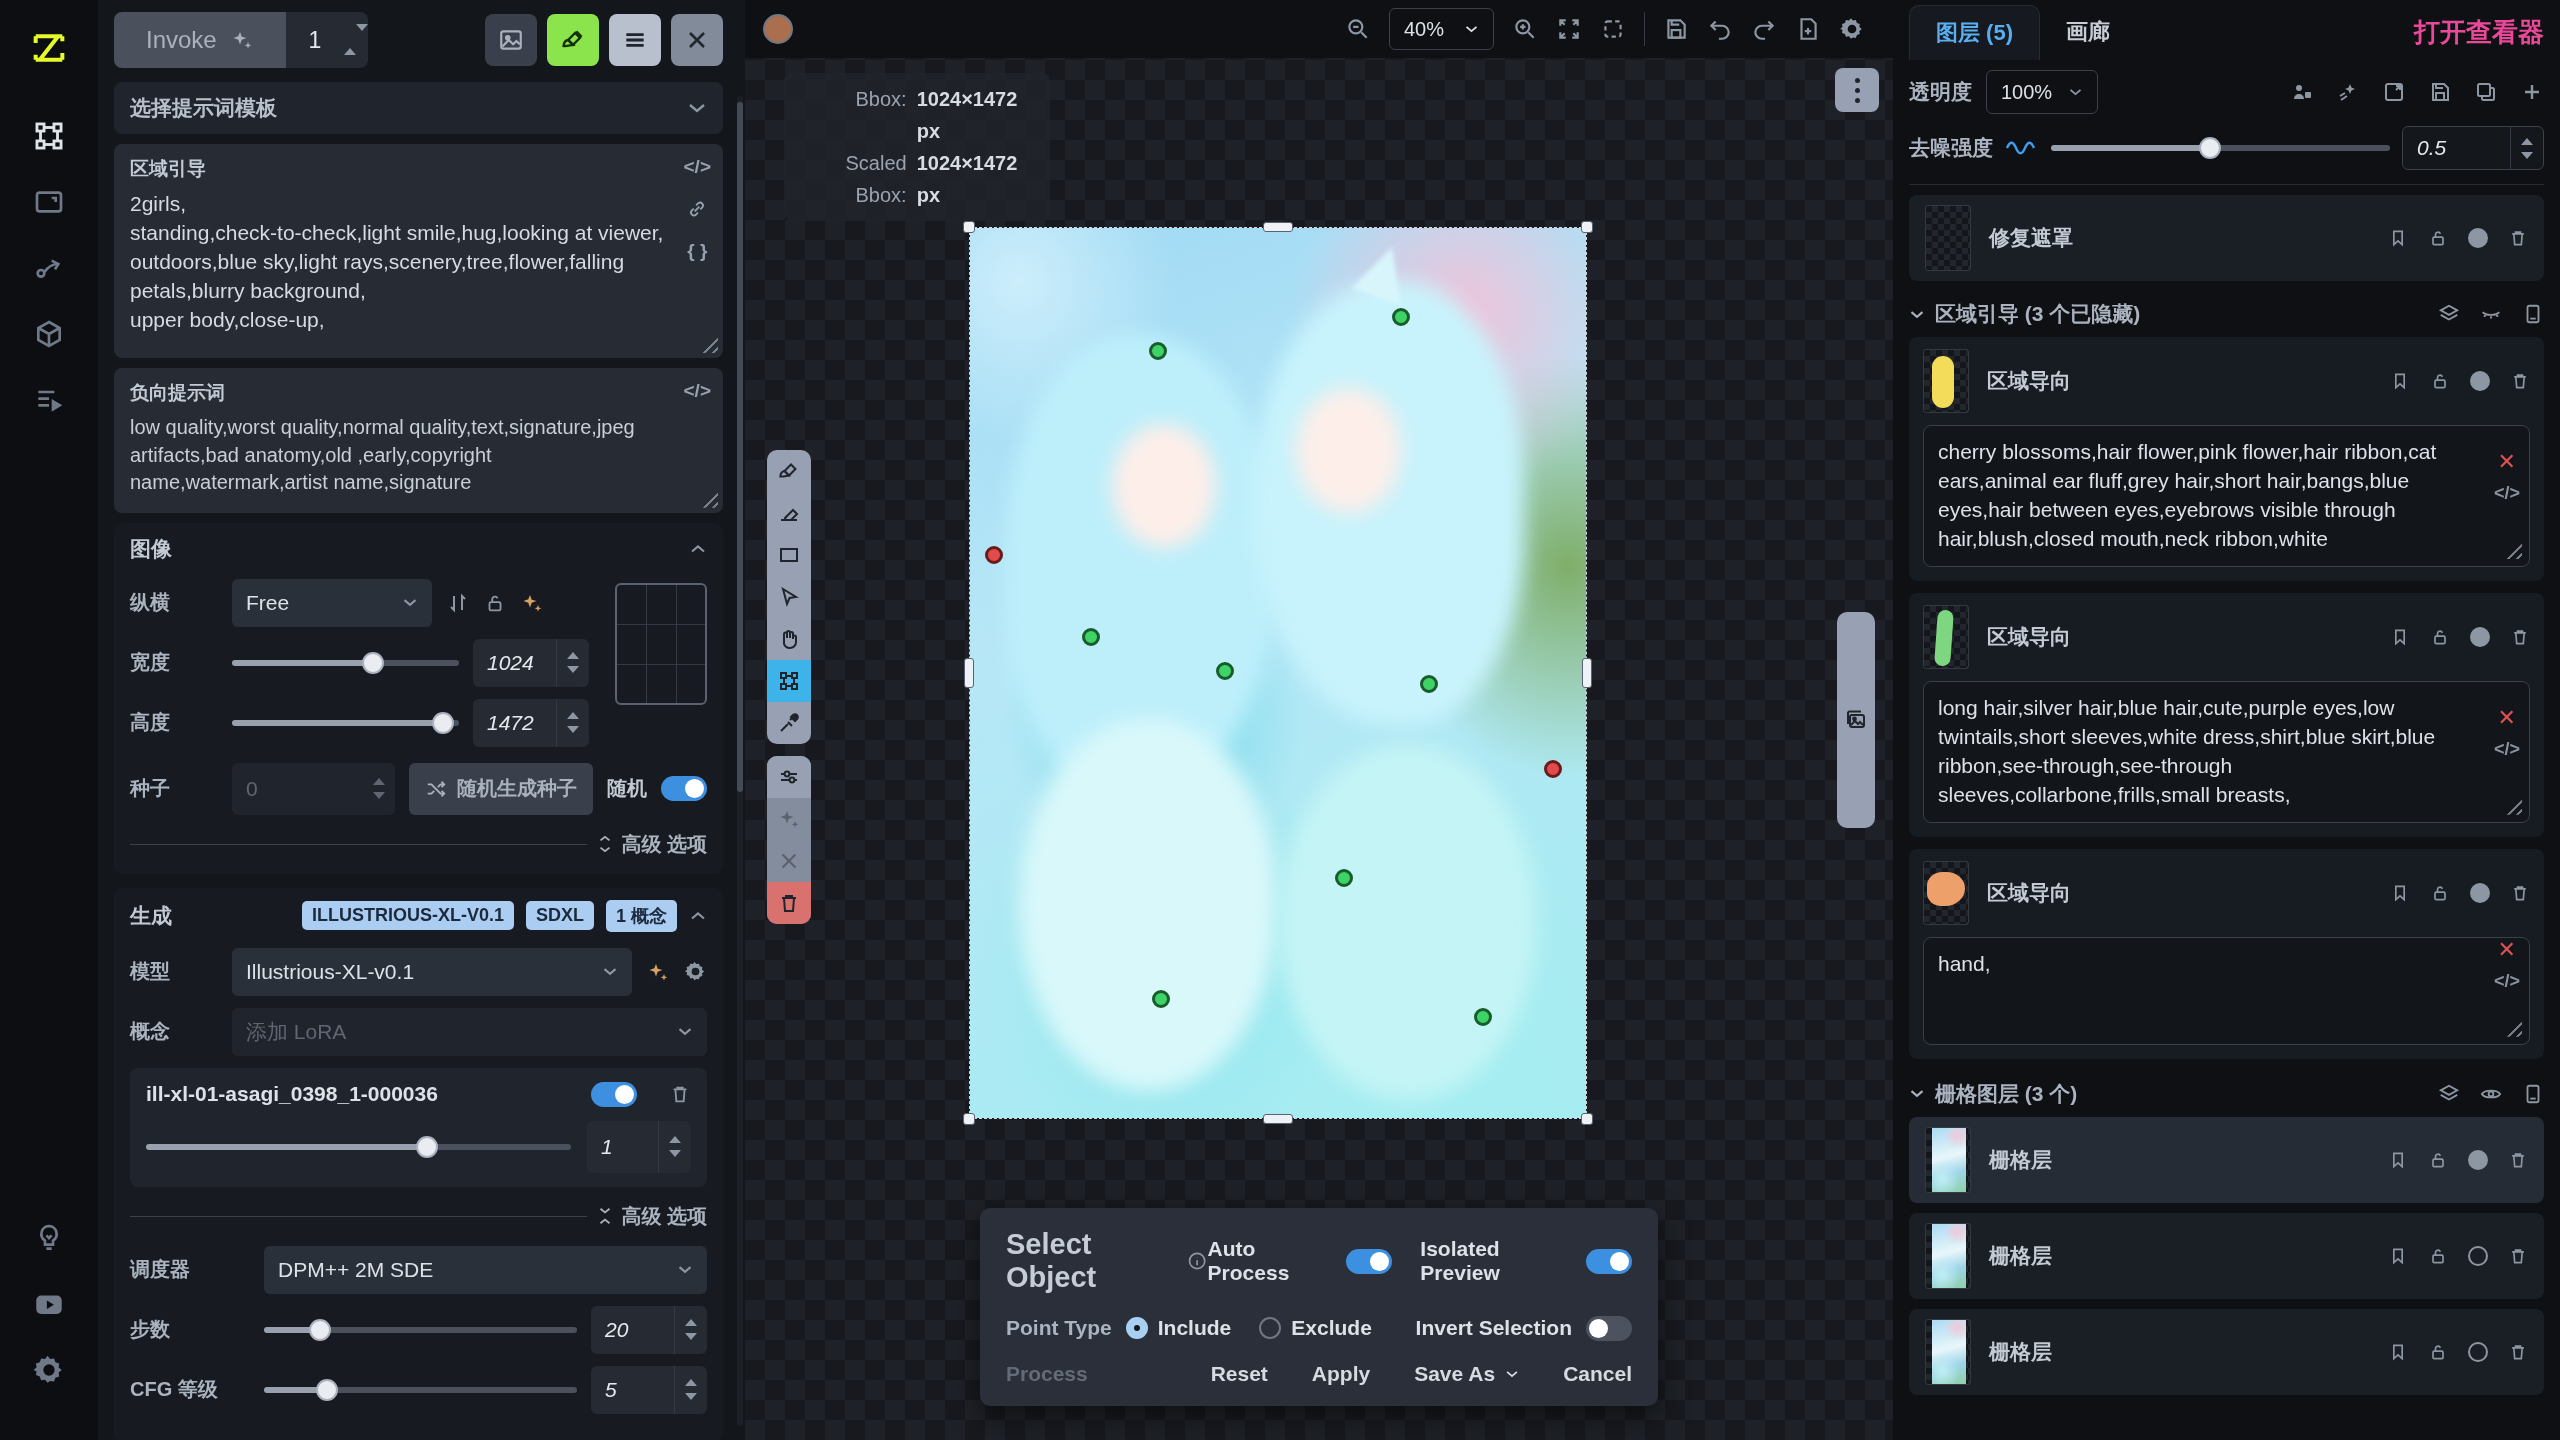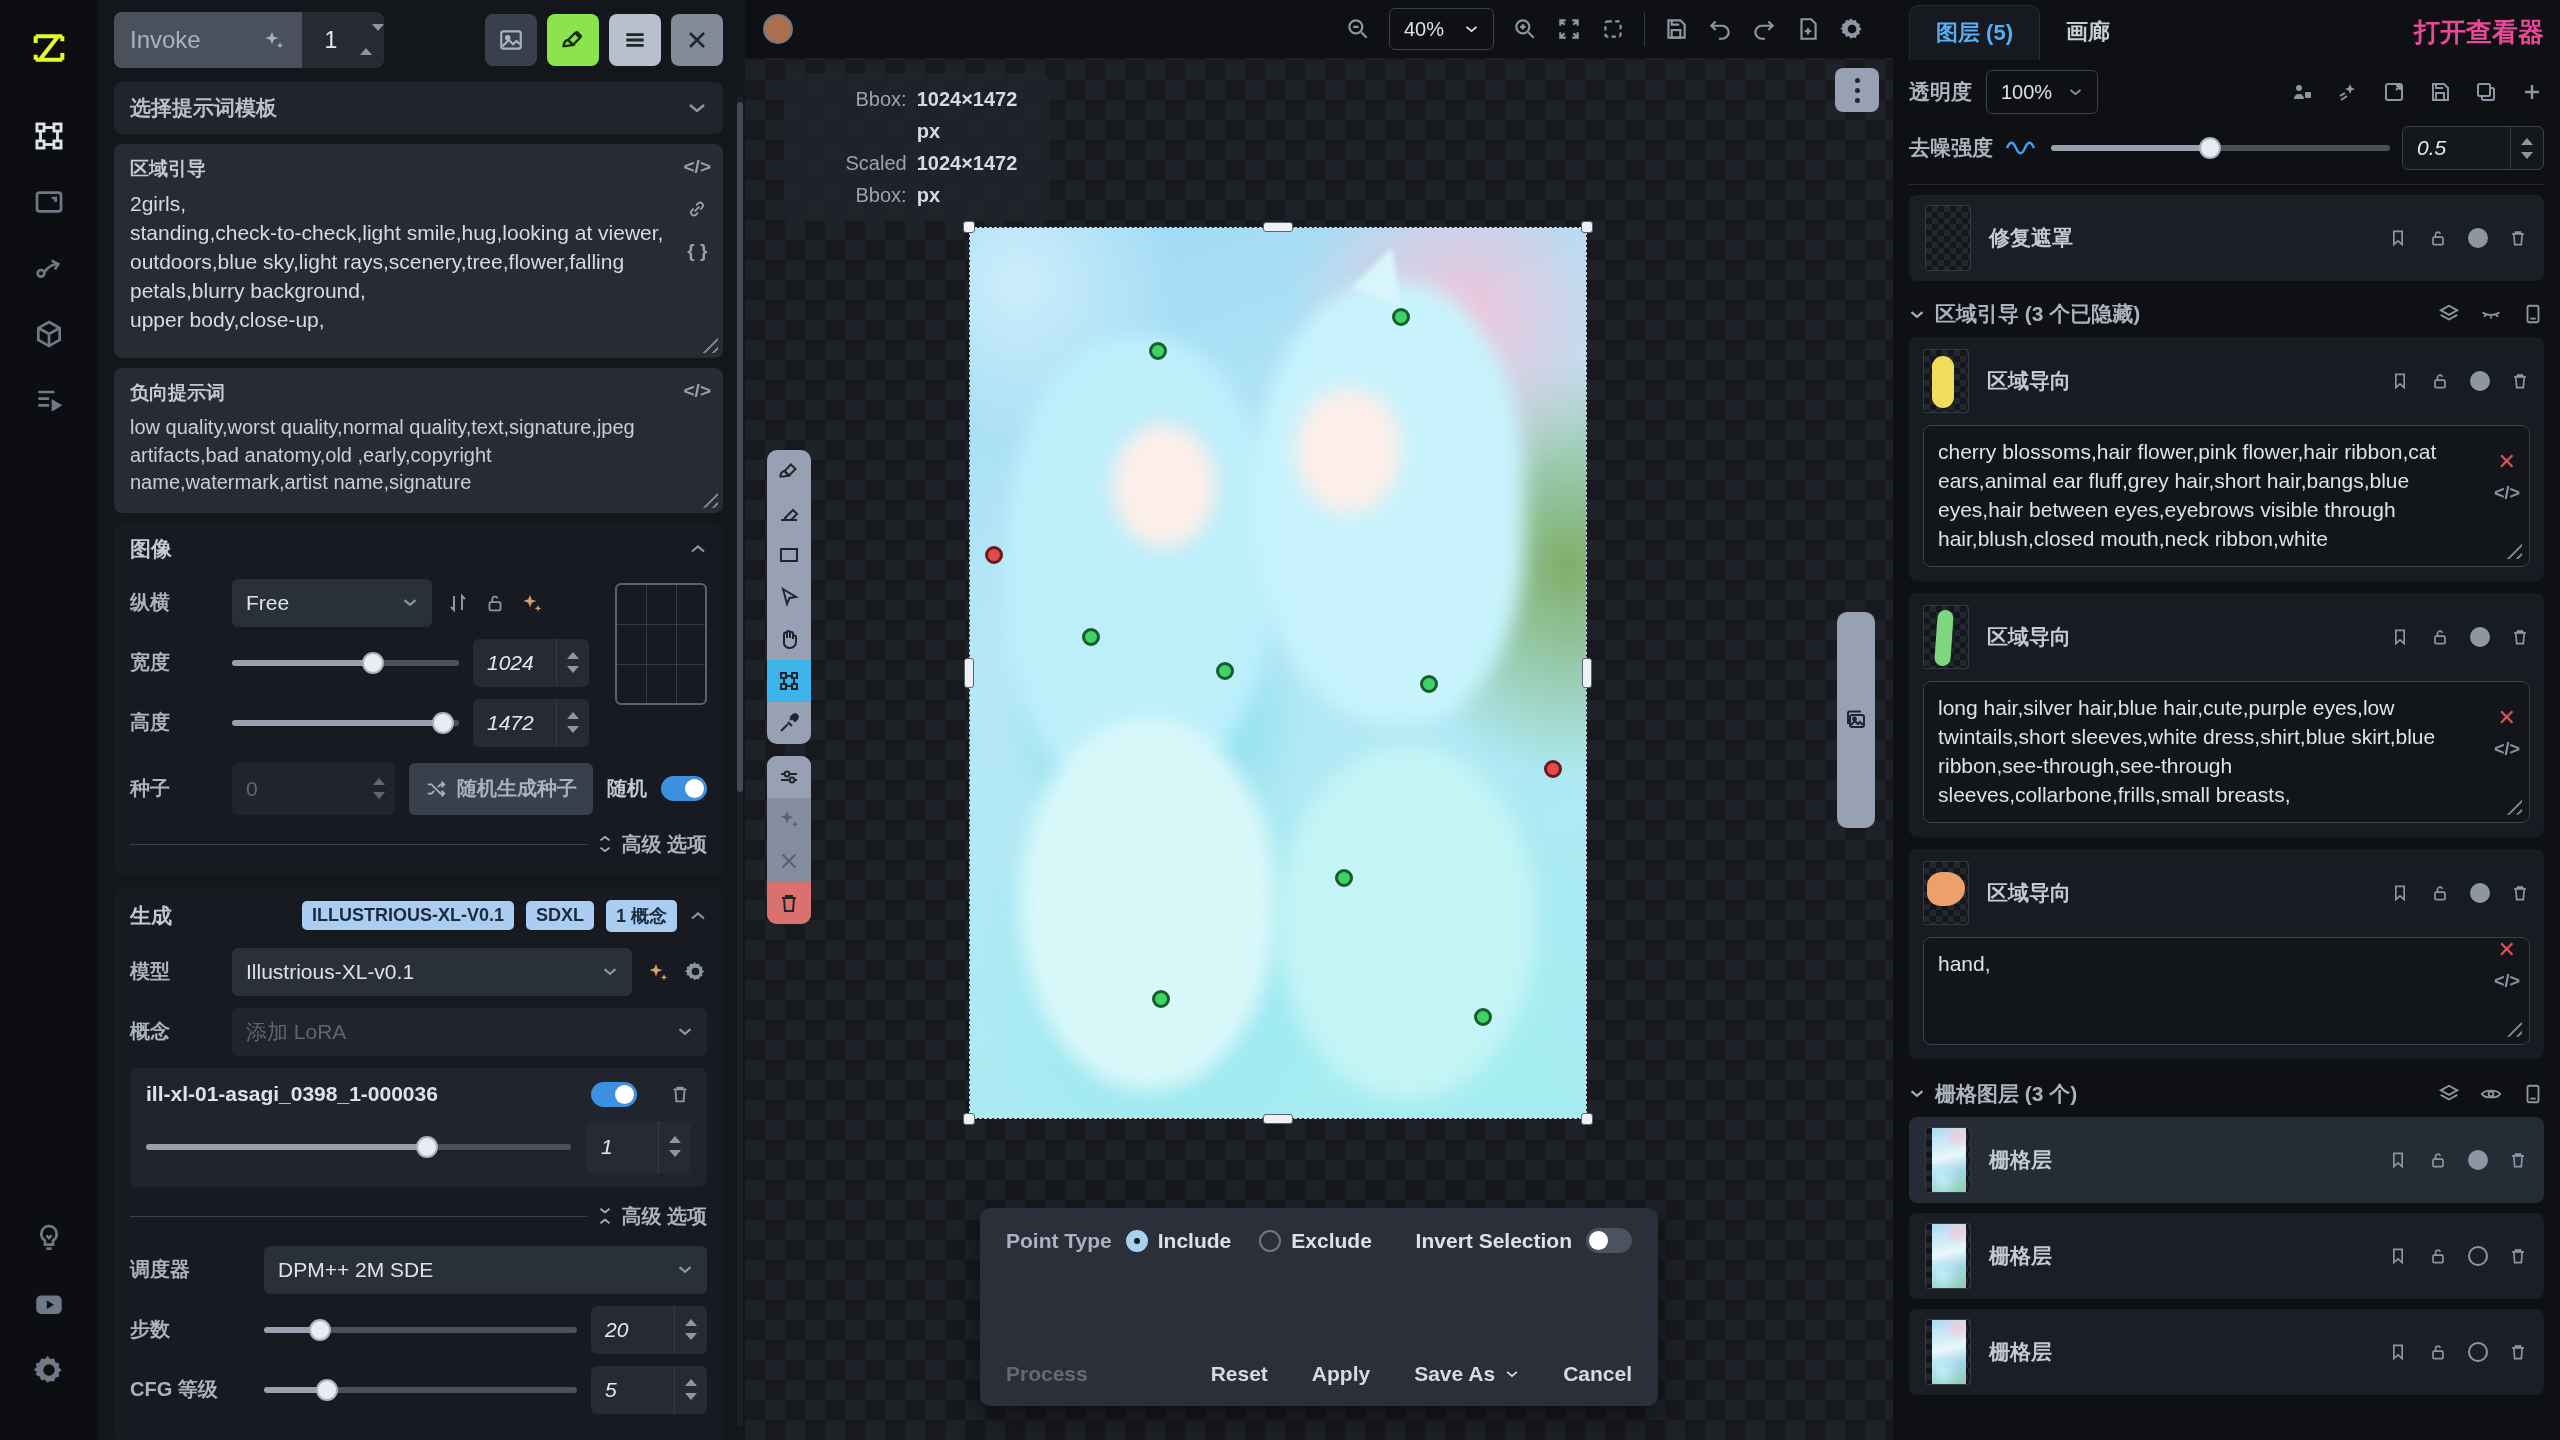--- a/index.html
+++ b/index.html
@@ -32,21 +32,21 @@
   .rail .spacer { flex:1; }
   .rail .ritem { width:44px; height:44px; display:flex; align-items:center; justify-content:center; margin-bottom:22px; color:#6f7988; }
   .rail .ritem.active { color:#dfe4ea; }
 
   
   .leftpanel { position:absolute; left:98px; top:0; width:647px; height:1440px; background:#13161b; padding:12px 22px 0 16px; }
   .lp-scroll { position:absolute; right:2px; top:96px; width:6px; height:1330px; background:#1c2026; border-radius:3px; }
   .lp-scroll .thumb { position:absolute; top:6px; width:6px; height:690px; background:#434b57; border-radius:3px; }
 
   .lp-header { display:flex; align-items:center; height:56px; margin-bottom:14px; }
-  .invoke-btn { display:flex; align-items:center; justify-content:space-between; width:188px; height:56px; background:#4b515c; border-radius:8px 0 0 8px; padding:0 16px; color:#aab2bf; font-size:24px; }
+  .invoke-btn { display:flex; align-items:center; justify-content:space-between; width:172px; height:56px; background:#4b515c; border-radius:8px 0 0 8px; padding:0 32px; color:#aab2bf; font-size:24px; }
   .queue-box { display:flex; align-items:center; background:#262b33; border-radius:0 8px 8px 0; height:56px; margin-right:28px; }
   .queue-box .val { width:58px; text-align:center; font-size:23px; color:#e6eaef; }
   .hbtns { display:flex; gap:10px; margin-left:auto; }
   .hbtn { width:52px; height:52px; border-radius:8px; display:flex; align-items:center; justify-content:center; background:#3a404b; color:#aab2bf; }
   .hbtn.green { background:#8ce44c; color:#15310a; }
   .hbtn.light { background:#b9c0cd; color:#20242c; }
   .hbtn.mid { background:#828b9a; color:#21252d; }
 
   .tcard { display:flex; align-items:center; justify-content:space-between; background:#20242c; border-radius:8px; height:52px; padding:0 16px; margin-bottom:10px; color:#b9c0cc; font-size:21px; font-weight:bold; }
   .pcard { position:relative; background:#262b34; border-radius:8px; padding:12px 52px 16px 16px; margin-bottom:10px; }
@@ -680,20 +680,32 @@
       <svg class="ic" width="24" height="24" viewBox="0 0 24 24" fill="none" stroke="currentColor" stroke-width="2">
           <rect x="6" y="7" width="14" height="12" rx="2"></rect>
           <path d="M4 16V5a1.5 1.5 0 0 1 1.5-1.5H17"></path>
           <circle cx="10.5" cy="11" r="1.4" fill="currentColor"></circle>
           <path d="M7 17l4-4 3 3 2-2 3 3"></path>
         </svg>
     </div>
 
     <div class="sopanel">
       <div class="sorow">
+        <span class="sotitle">Select Object</span>
+        <svg class="ic icongray" width="22" height="22" viewBox="0 0 24 24" fill="none" stroke="currentColor" stroke-width="2">
+            <circle cx="12" cy="12" r="9"></circle>
+            <path d="M12 11v6M12 7.5v.5"></path>
+          </svg>
+        <span style="flex:1"></span>
+        <span class="solabel">Auto Process</span>
+        <div class="toggle on" style="margin-right:28px;"></div>
+        <span class="solabel">Isolated Preview</span>
+        <div class="toggle on"></div>
+      </div>
+      <div class="sorow">
         <span class="solabel" style="color:#aab3bf;">Point Type</span>
         <span class="radio sel"></span>
         <span class="solabel">Include</span>
         <span class="radio" style="margin-left:14px;"></span>
         <span class="solabel">Exclude</span>
         <span style="flex:1"></span>
         <span class="solabel">Invert Selection</span>
         <div class="toggle"></div>
       </div>
       <div class="sorow" style="gap:44px;">

